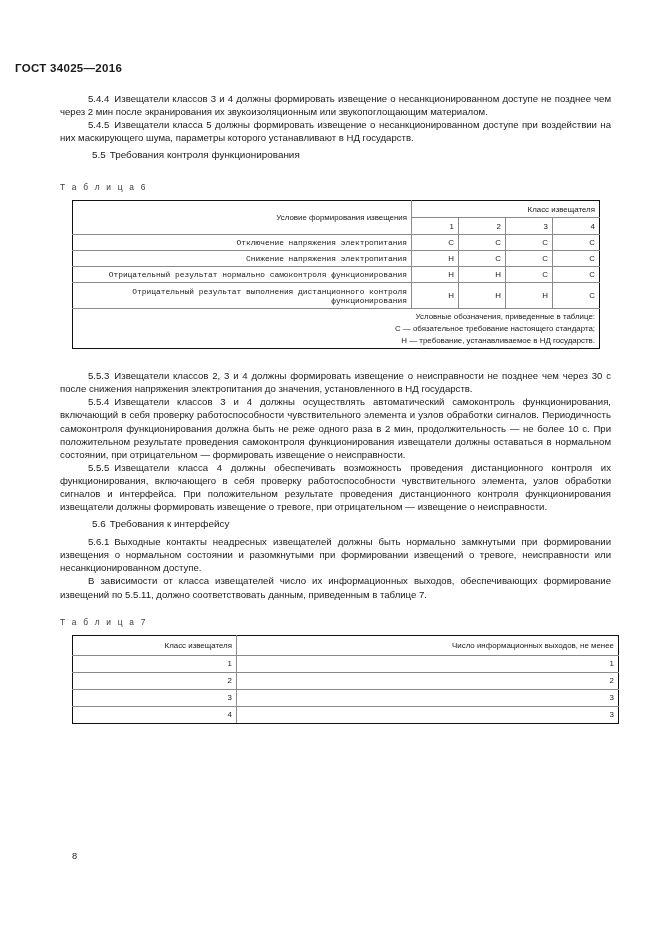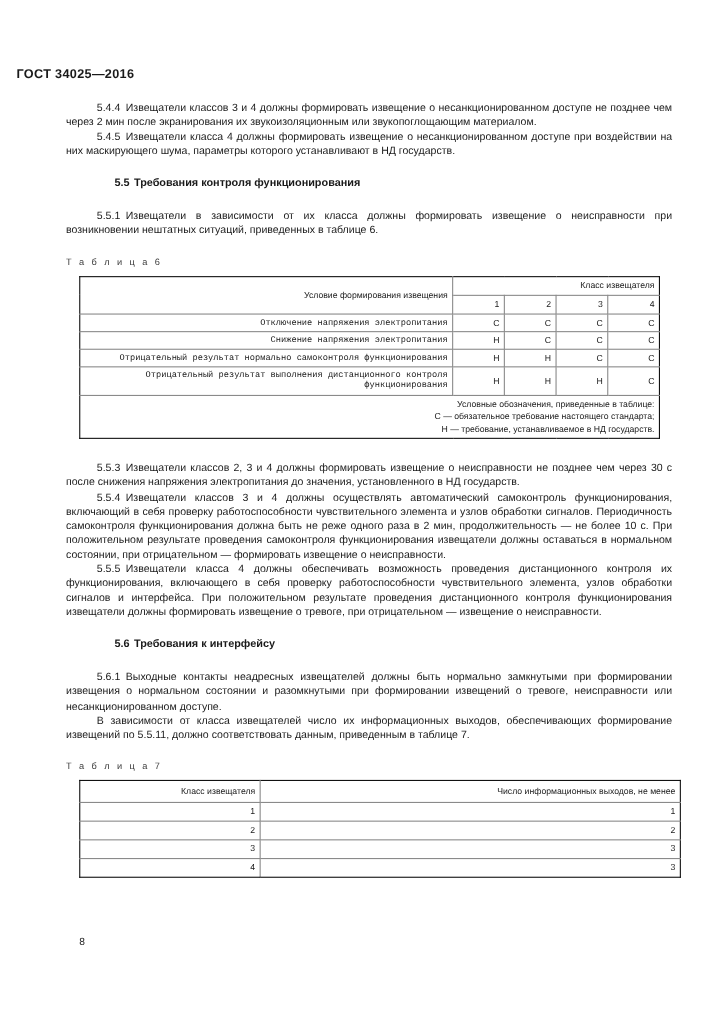--- a/index.html
+++ b/index.html
@@ -47,23 +47,23 @@
     line-height: 13.1px;
     text-align: justify;
     text-justify: inter-word;
     -webkit-hyphens: manual;
     hyphens: manual;
   }
   p.para.indent {
     text-indent: 28px;
   }
   .section-head {
-    margin: 16px;
+    margin: 4px;
     font-size: 9.9px;
-    font-weight: bold;
+    font-weight: normal;
     line-height: 14px;
     text-indent: 28px;
   }
   .section-head .num { margin-right: 4px; }
   .clause-num { margin-right: 5px; }
 
   .table-caption {
     margin: 0;
     font-size: 8.4px;
     letter-spacing: 2.2px;
@@ -128,25 +128,24 @@
 
 <div class="page">
 
   <div class="doc-header">ГОСТ 34025—2016</div>
 
   <div class="content">
     <div class="body-flow">
 
       <p class="para indent"><span class="clause-num">5.4.4</span><span>Извещатели классов 3 и 4 должны формировать извещение о несанкционированном доступе не позднее чем через 2 мин после экранирования их звукоизоляционным или звукопоглощающим материалом.</span></p>
 
-      <p class="para indent"><span class="clause-num">5.4.5</span><span>Извещатели класса 4 должны формировать извещение о несанкционированном доступе при воздействии на них маскирующего шума, параметры которого устанавливают в НД государств.</span></p>
+      <p class="para indent"><span class="clause-num">5.4.5</span><span>Извещатели класса 5 должны формировать извещение о несанкционированном доступе при воздействии на них маскирующего шума, параметры которого устанавливают в НД государств.</span></p>
 
       <p class="section-head"><span class="num">5.5</span><span>Требования контроля функционирования</span></p>
 
-      <p class="para indent"><span class="clause-num">5.5.1</span><span>Извещатели в зависимости от их класса должны формировать извещение о неисправности при возникновении нештатных ситуаций, приведенных в таблице 6.</span></p>
 
       <div class="spacer-16"></div>
 
       <p class="table-caption">Т а б л и ц а  6</p>
 
       <div class="spacer-8"></div>
 
       <table class="gost">
         <tbody>
           <tr class="outer-top hdr-class">

